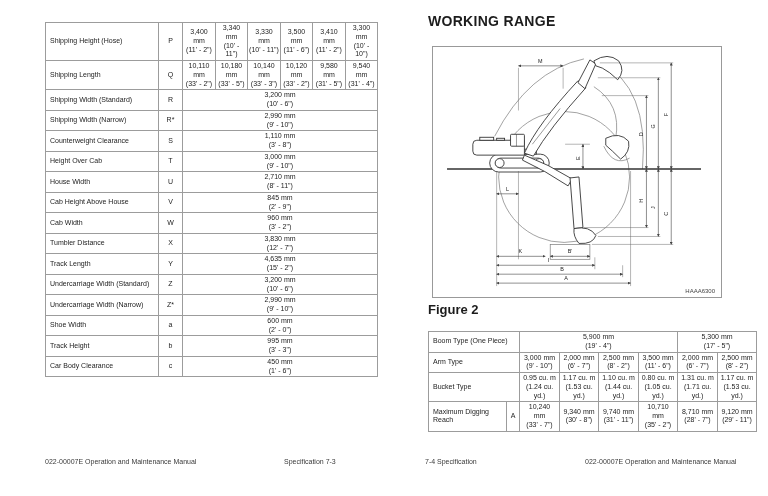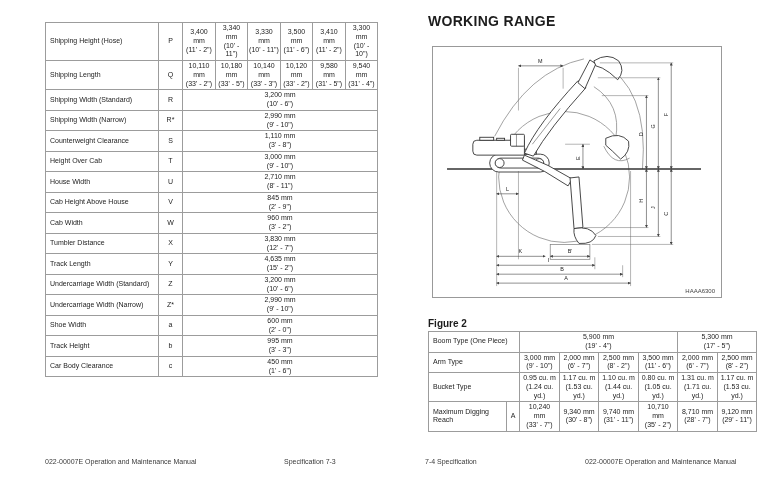--- a/index.html
+++ b/index.html
@@ -15,21 +15,21 @@
   #spec-table{width:332px;}
   #spec-table tr{height:19px;}
   #range-table{width:328px;}
   #range-table tr{height:18px;}
 
   #watermark{font-weight:bold;font-size:23px;letter-spacing:0px;white-space:nowrap;z-index:9;}
 
   #wr-title{font-size:14px;font-weight:bold;letter-spacing:0.3px;}
   #figure-box{width:290px;height:252px;border:1px solid #999;box-sizing:border-box;background:#fff;}
   #figure-code{font-size:6px;color:#444;right:6px;bottom:3px;position:absolute;}
-  #figure-caption{font-size:10px;font-weight:bold;margin-top:16px;}
+  #figure-caption{font-size:13px;font-weight:bold;}
   .footer{font-size:7px;color:#3a3a3a;white-space:nowrap;}
 
   .mk{fill:#fff;stroke:#333;stroke-width:0.9;}
   .env{fill:none;stroke:#7a7a7a;stroke-width:0.7;}
   .dim{stroke:#444;stroke-width:0.6;}
   .ext{stroke:#6a6a6a;stroke-width:0.5;}
   .ground{stroke:#333;stroke-width:1.4;}
   .thin{stroke:#333;stroke-width:0.5;}
   text.fl{font-size:5.5px;fill:#222;}
 </style>

